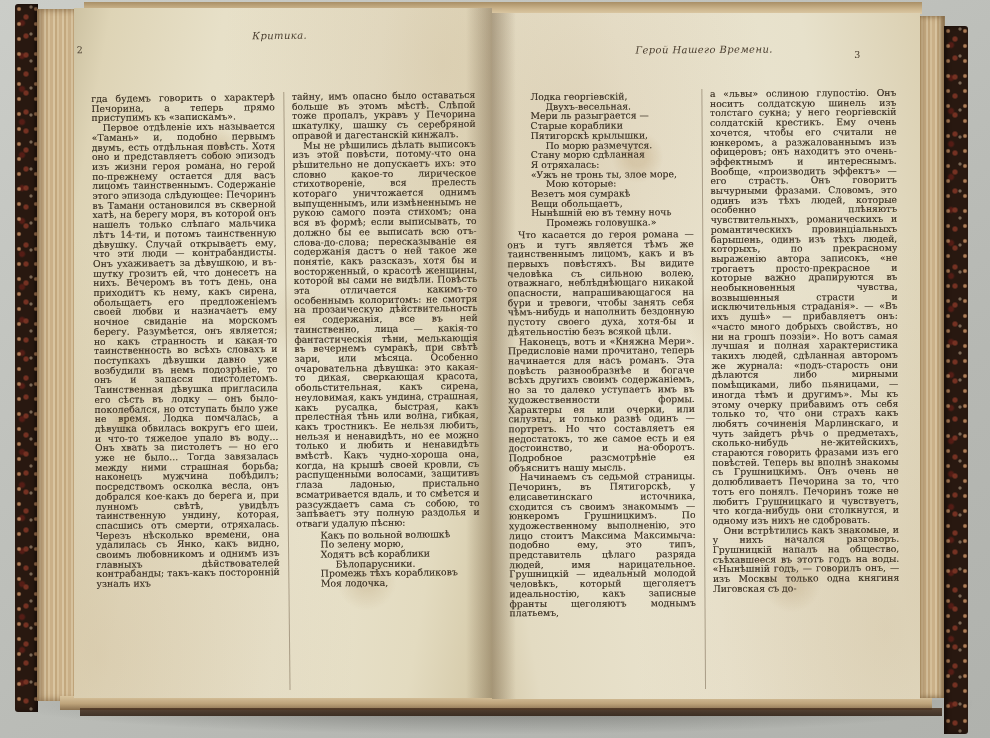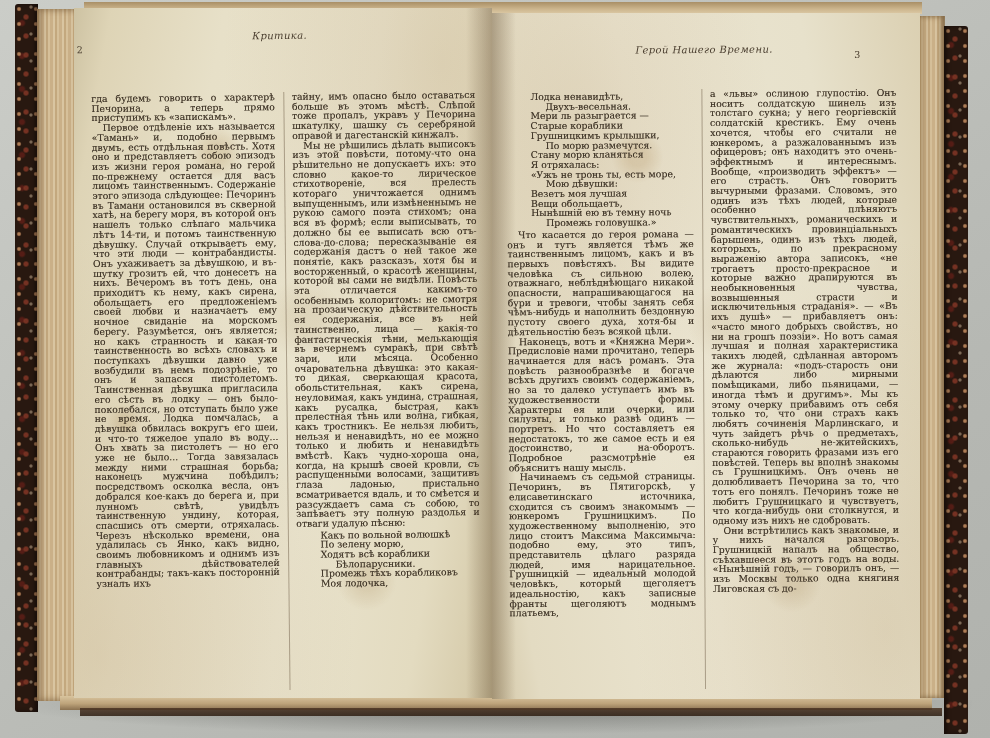--- a/index.html
+++ b/index.html
@@ -121,31 +121,31 @@
   </div>
 
   <div class="page page-right">
     <div class="foxing"></div>
     <div class="content">
       <div class="page-no">3</div>
       <div class="running-header">Герой Нашего Времени.</div>
       <div class="cols">
         <div class="col">
             <div class="verse">
-              <div class="vline">Лодка ненавидѣть,</div>
+              <div class="vline">Лодка георгіевскій,</div>
               <div class="vline ind">Двухъ-весельная.</div>
               <div class="vline">Мери ль разыграется —</div>
               <div class="vline">Старые кораблики</div>
-              <div class="vline">Грушницкимъ крылышки,</div>
+              <div class="vline">Пятигорскѣ крылышки,</div>
               <div class="vline ind">По морю размечутся.</div>
-              <div class="vline">Стану морю кланяться</div>
+              <div class="vline">Стану морю сдѣланная</div>
               <div class="vline">Я отряхалась:</div>
-              <div class="vline">«Ужъ не тронь ты, есть море,</div>
-              <div class="vline ind">Мою дѣвушки:</div>
-              <div class="vline">Везетъ моя лучшая</div>
+              <div class="vline">«Ужъ не тронь ты, злое море,</div>
+              <div class="vline ind">Мою которые:</div>
+              <div class="vline">Везетъ моя сумракѣ</div>
               <div class="vline">Вещи обольщаетъ,</div>
               <div class="vline">Нынѣшній ею въ темну ночь</div>
               <div class="vline ind">Промежь головушка.»</div>
             </div>
             <p class="para">Что касается до героя романа — онъ и тутъ является тѣмъ же таинственнымъ лицомъ, какъ и въ первыхъ повѣстяхъ. Вы видите человѣка съ сильною волею, отважнаго, неблѣднѣющаго никакой опасности, напрашивающагося на бури и тревоги, чтобы занять себя чѣмъ-нибудь и наполнить бездонную пустоту своего духа, хотя-бы и дѣятельностію безъ всякой цѣли.</p>
             <p class="para">Наконецъ, вотъ и «Княжна Мери». Предисловіе нами прочитано, теперь начинается для насъ романъ. Эта повѣсть разнообразнѣе и богаче всѣхъ другихъ своимъ содержаніемъ, но за то далеко уступаетъ имъ въ художественности формы. Характеры ея или очерки, или силуэты, и только развѣ одинъ — портретъ. Но что составляетъ ея недостатокъ, то же самое есть и ея достоинство, и на-оборотъ. Подробное разсмотрѣніе ея объяснитъ нашу мысль.</p>
             <p class="para">Начинаемъ съ седьмой страницы. Печоринъ, въ Пятигорскѣ, у елисаветинскаго источника, сходится съ своимъ знакомымъ — юнкеромъ Грушницкимъ. По художественному выполненію, это лицо стоитъ Максима Максимыча: подобно ему, это типъ, представитель цѣлаго разряда людей, имя нарицательное. Грушницкій — идеальный молодой человѣкъ, который щеголяетъ идеальностію, какъ записные франты щеголяютъ моднымъ платьемъ,</p>
           </div>
         <div class="col">
             <p class="cont">а «львы» ослиною глупостію. Онъ носитъ солдатскую шинель изъ толстаго сукна; у него георгіевскій солдатскій крестикъ. Ему очень хочется, чтобы его считали не юнкеромъ, а разжалованнымъ изъ офицеровъ; онъ находитъ это очень-эффектнымъ и интереснымъ. Вообще, «производить эффектъ» — его страсть. Онъ говоритъ вычурными фразами. Словомъ, это одинъ изъ тѣхъ людей, которые особенно плѣняютъ чувствительныхъ, романическихъ и романтическихъ провинціальныхъ барышень, одинъ изъ тѣхъ людей, которыхъ, по прекрасному выраженію автора записокъ, «не трогаетъ просто-прекрасное и которые важно драпируются въ необыкновенныя чувства, возвышенныя страсти и исключительныя страданія». — «Въ ихъ душѣ» — прибавляетъ онъ: «часто много добрыхъ свойствъ, но ни на грошъ поэзіи». Но вотъ самая лучшая и полная характеристика такихъ людей, сдѣланная авторомъ же журнала: «подъ-старость они дѣлаются либо мирными помѣщиками, либо пьяницами, — иногда тѣмъ и другимъ». Мы къ этому очерку прибавимъ отъ себя только то, что они страхъ какъ любятъ сочиненія Марлинскаго, и чуть зайдетъ рѣчь о предметахъ, сколько-нибудь не-житейскихъ, стараются говорить фразами изъ его повѣстей. Теперь вы вполнѣ знакомы съ Грушницкимъ. Онъ очень не долюбливаетъ Печорина за то, что тотъ его понялъ. Печоринъ тоже не любитъ Грушницкаго и чувствуетъ, что когда-нибудь они столкнутся, и одному изъ нихъ не сдобровать.</p>

